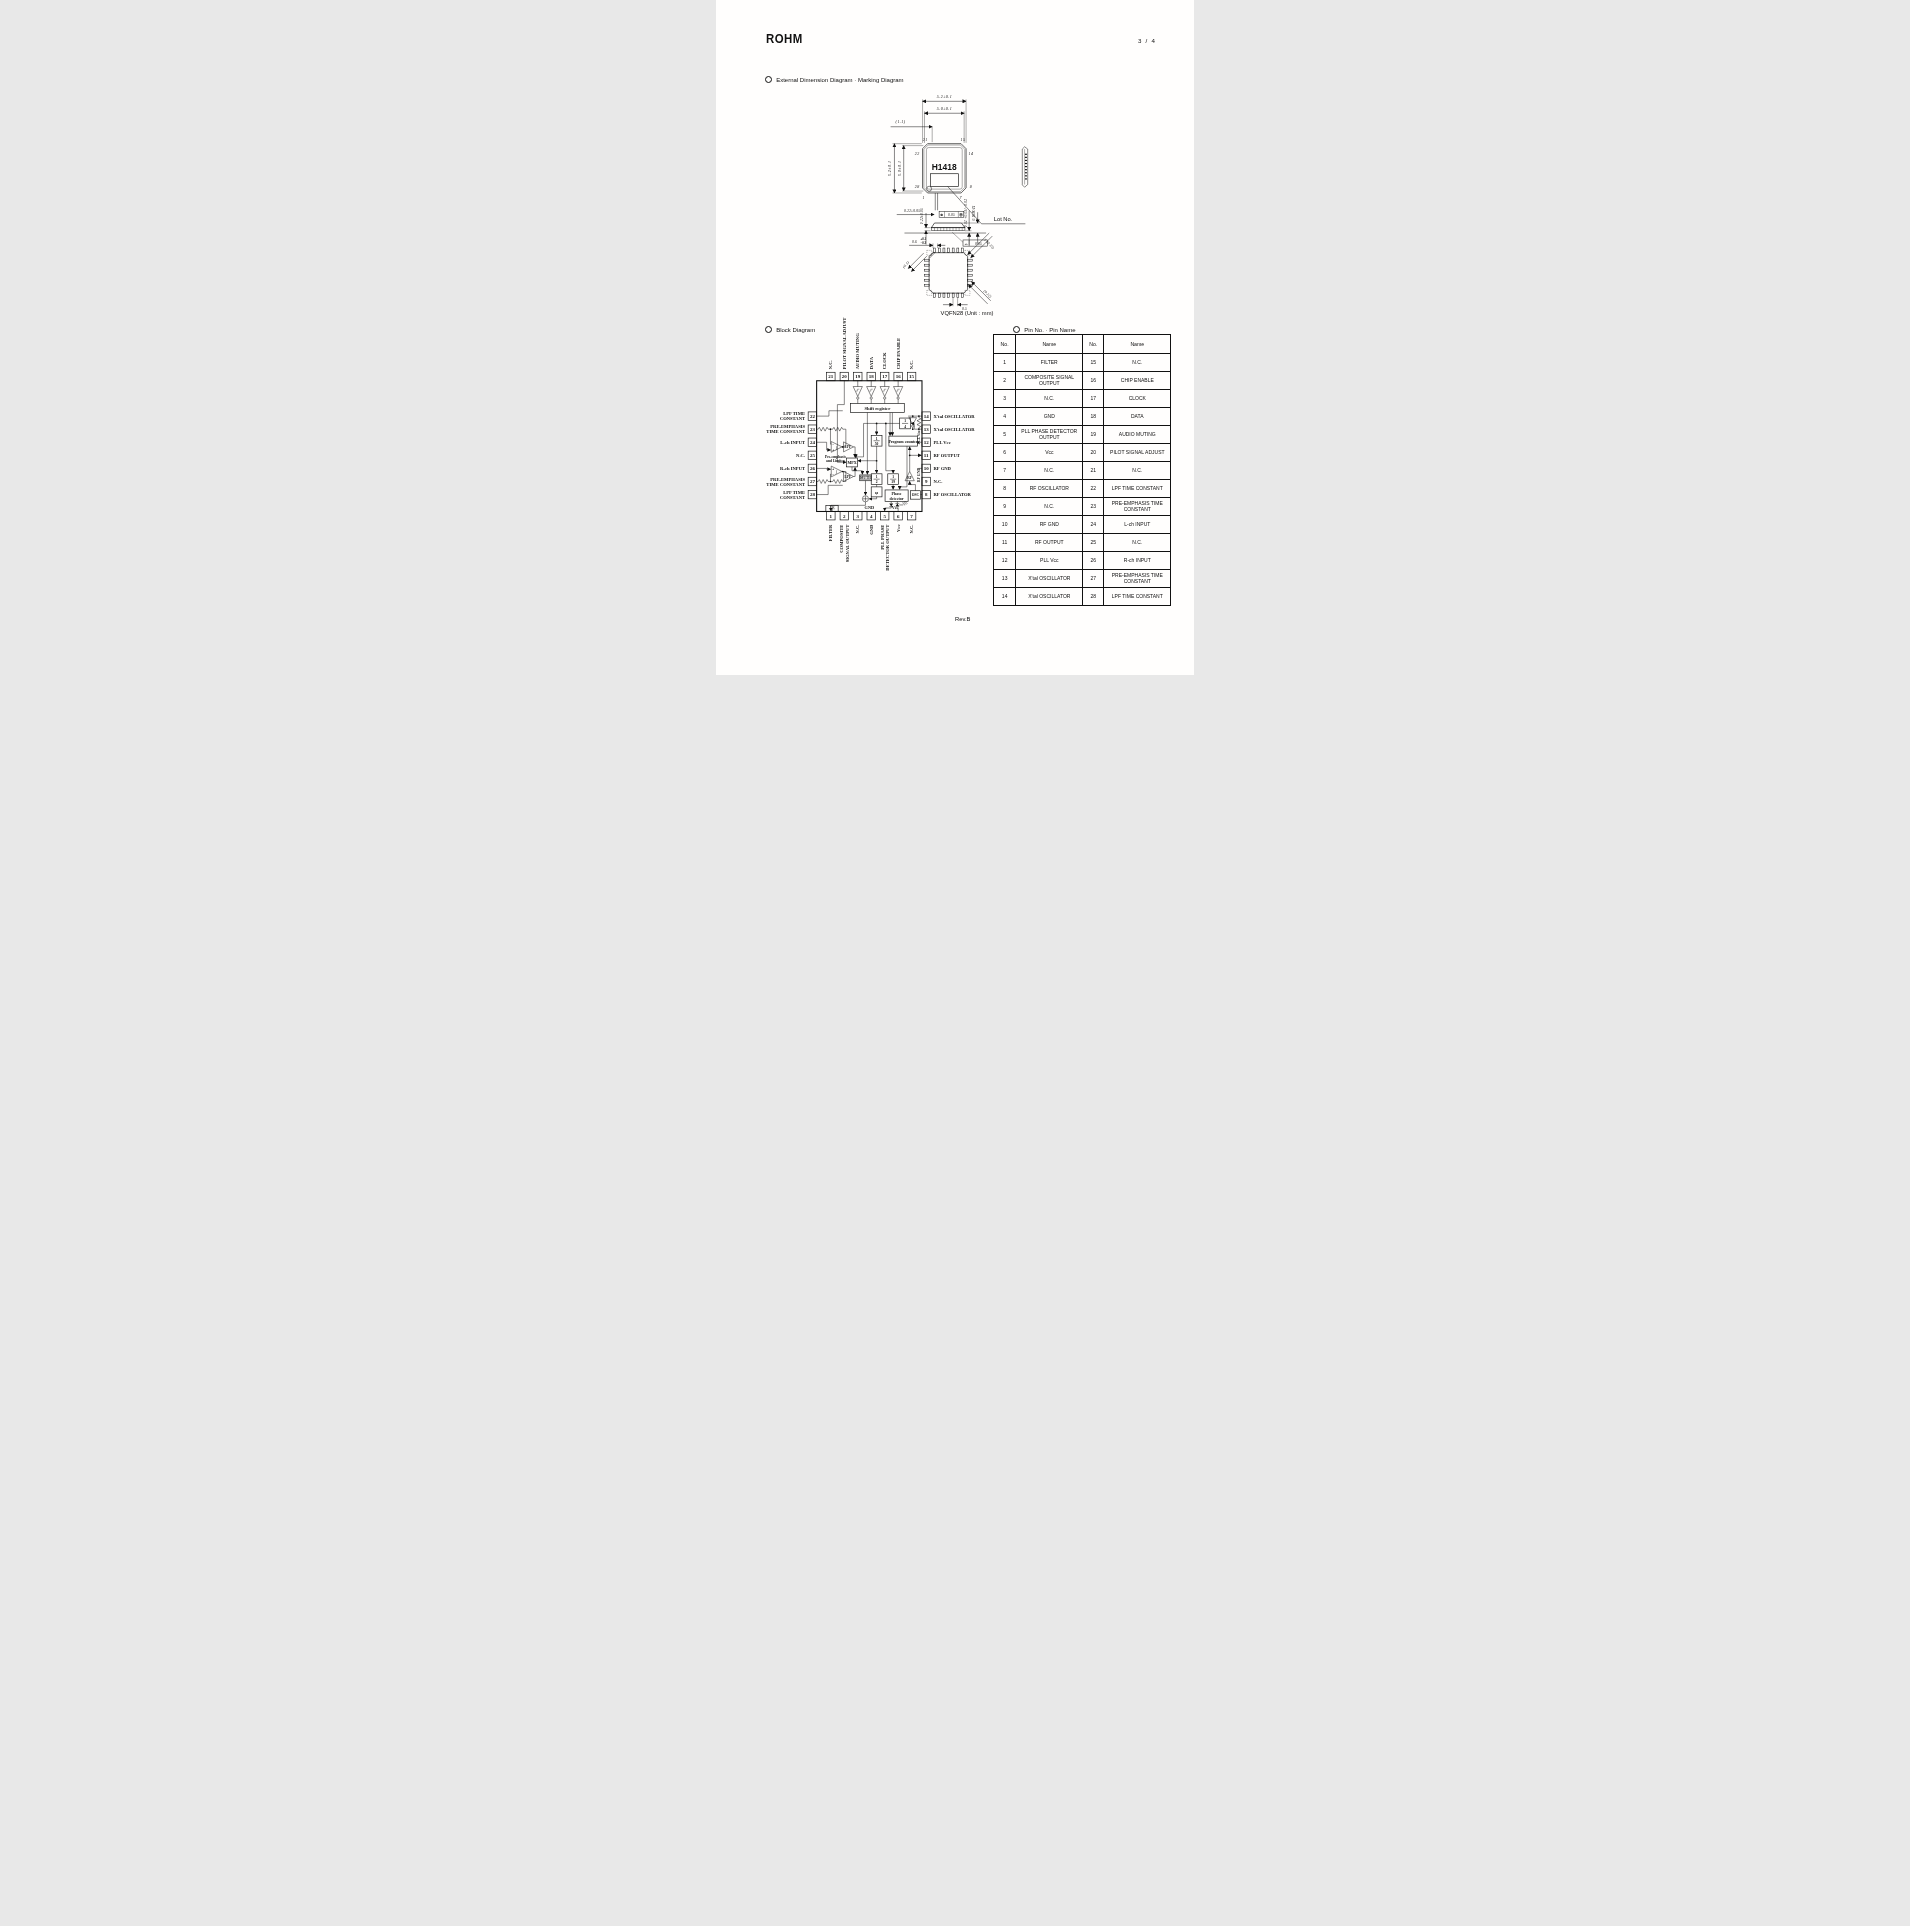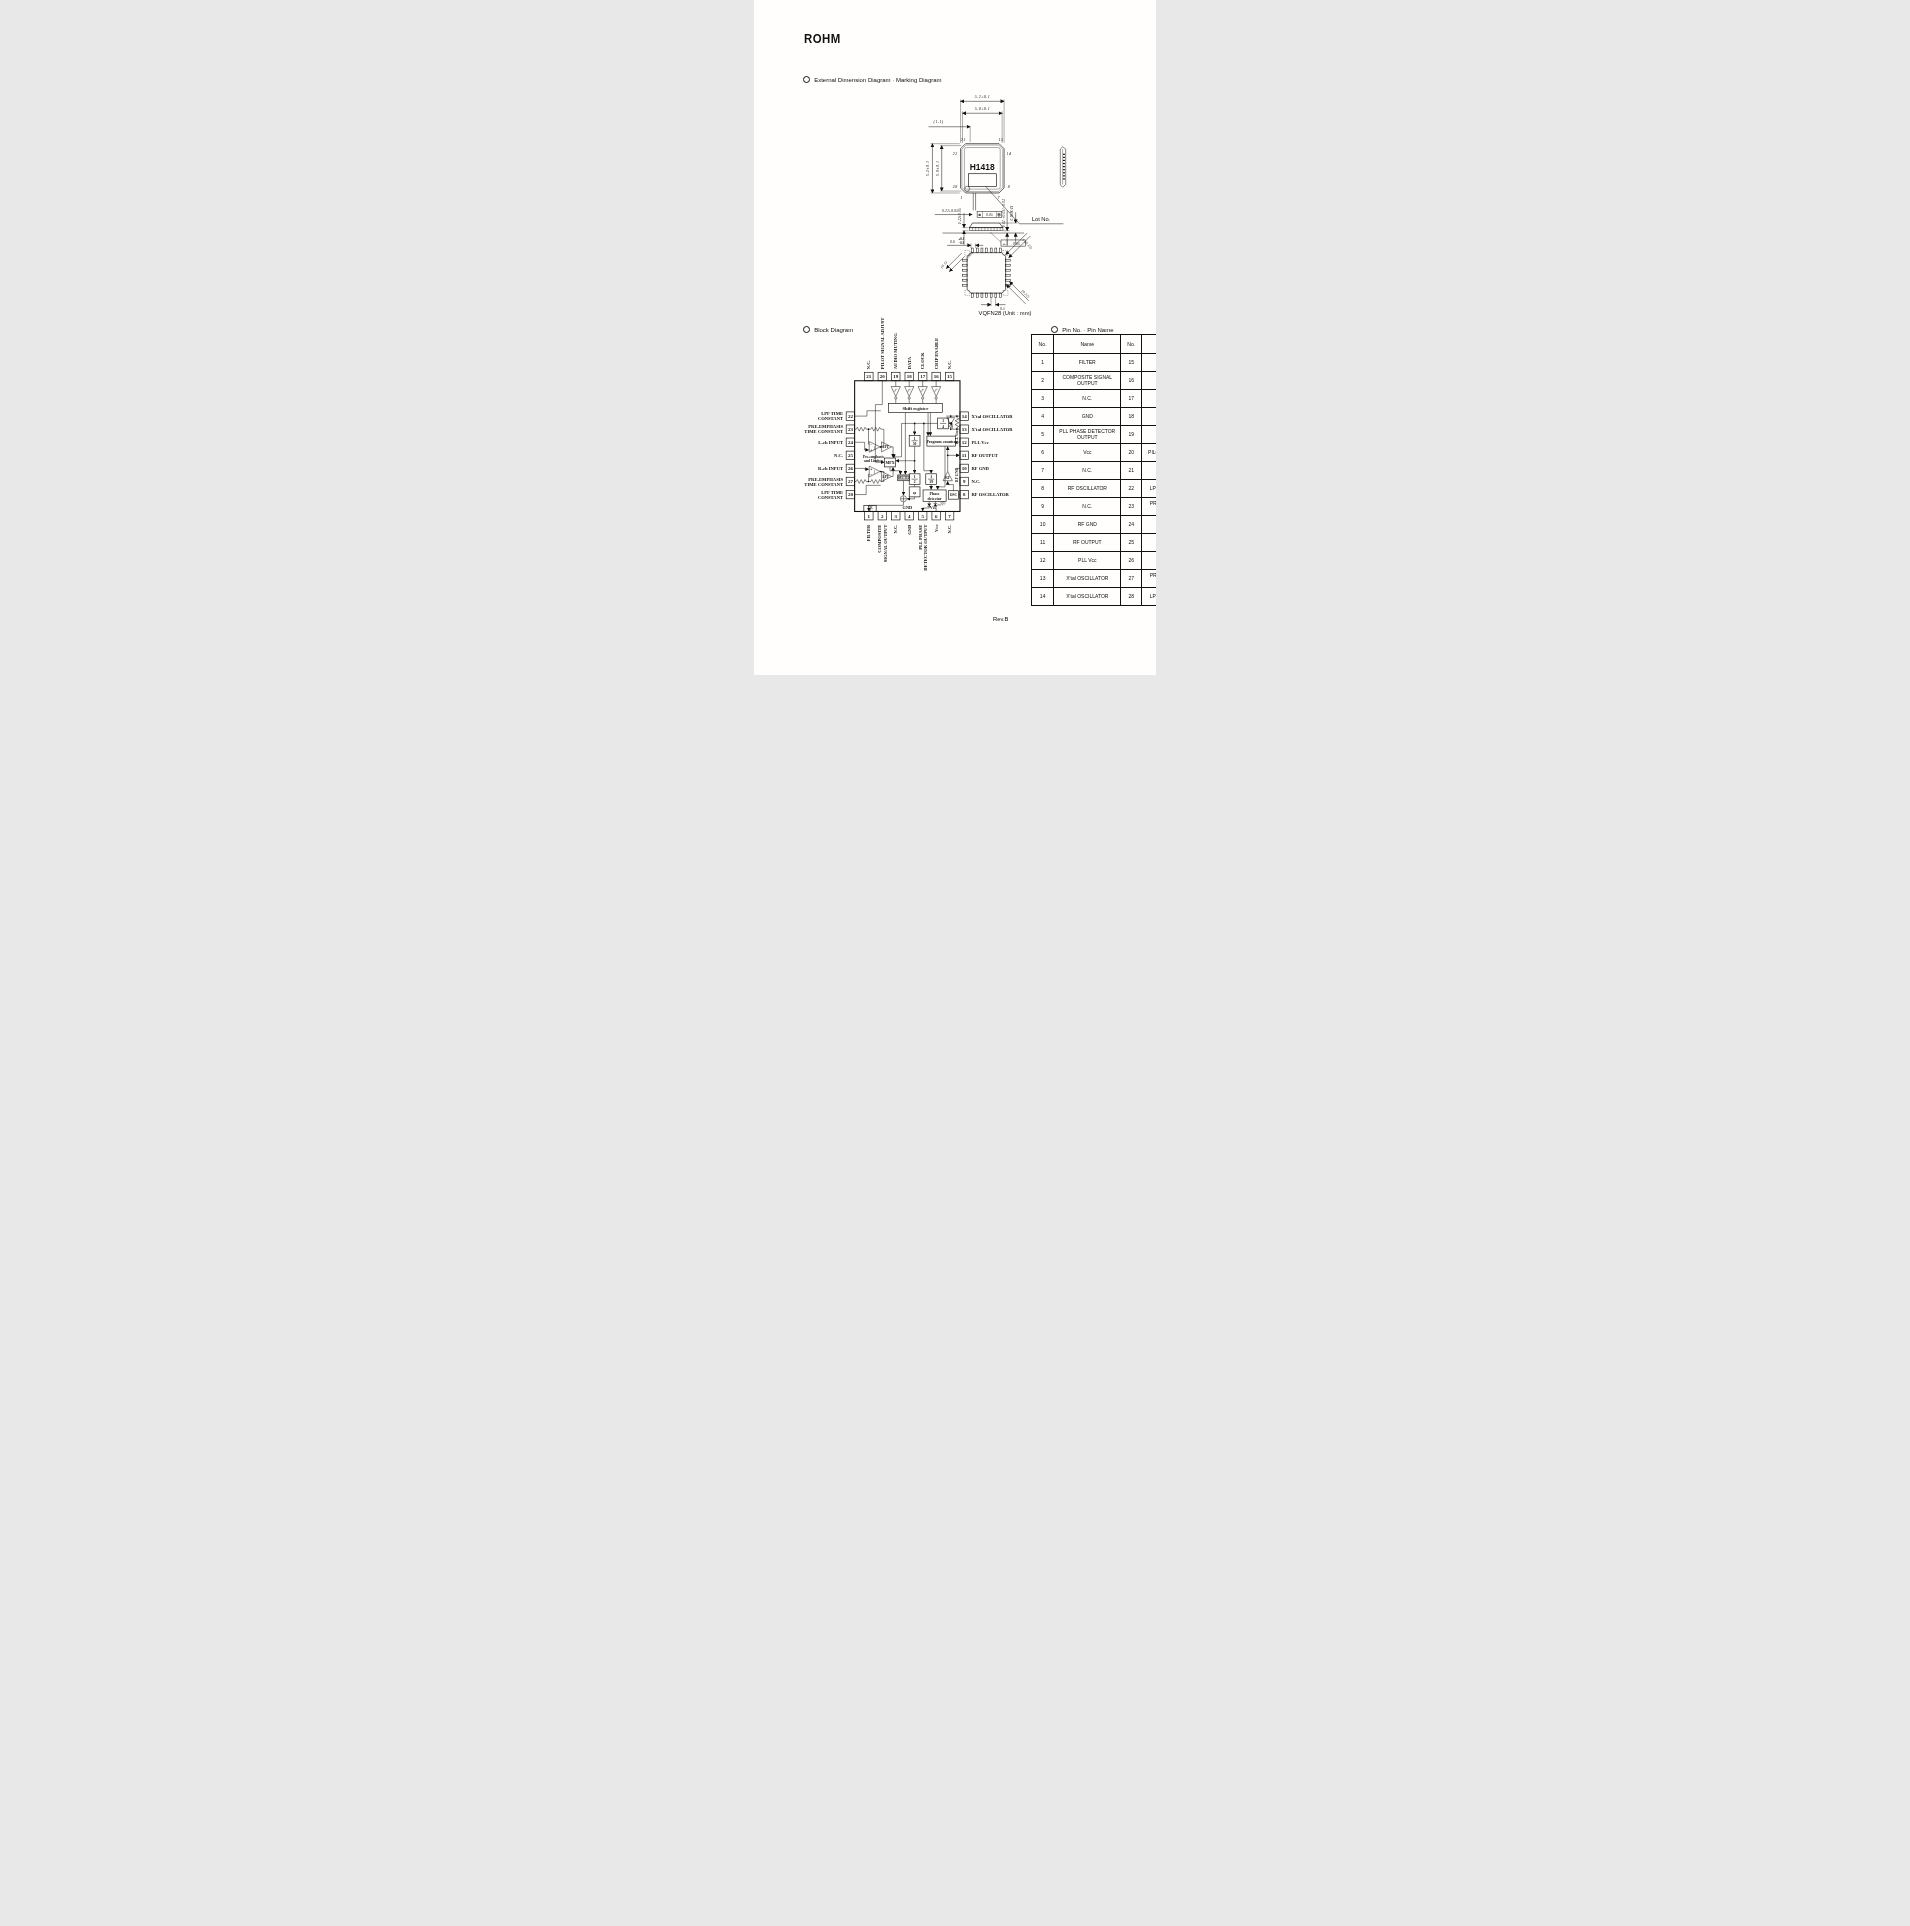--- a/index.html
+++ b/index.html
@@ -1,16 +1,16 @@
 <!DOCTYPE html>
 <html style="font-size:6.2px"><head>
 <meta charset="utf-8">
 <style>
   html,body{margin:0;padding:0;background:#e8e8e8;}
-  .page{position:relative;width:402px;height:675px;background:#fffefd;color:#111;
+  .page{position:relative;width:478px;height:675px;background:#fffefd;color:#111;
         font-family:"Liberation Sans",sans-serif;margin:0 auto;overflow:hidden;}
   .abs{position:absolute;}
   .logo{font-weight:900;font-size:10.4px;letter-spacing:0.4px;transform:scaleY(1.15) scaleX(1.1);
         transform-origin:left top;}
   .pageno{font-size:6.2px;letter-spacing:1.2px;}
   .schead{display:flex;align-items:center;gap:4.2px;font-size:6px;white-space:nowrap;}
   .circ{width:5px;height:5px;border:0.6px solid #111;border-radius:50%;display:inline-block;flex:0 0 auto;}
   .caption{font-size:5.8px;text-align:center;}
   .rev{font-size:5.8px;}
   

